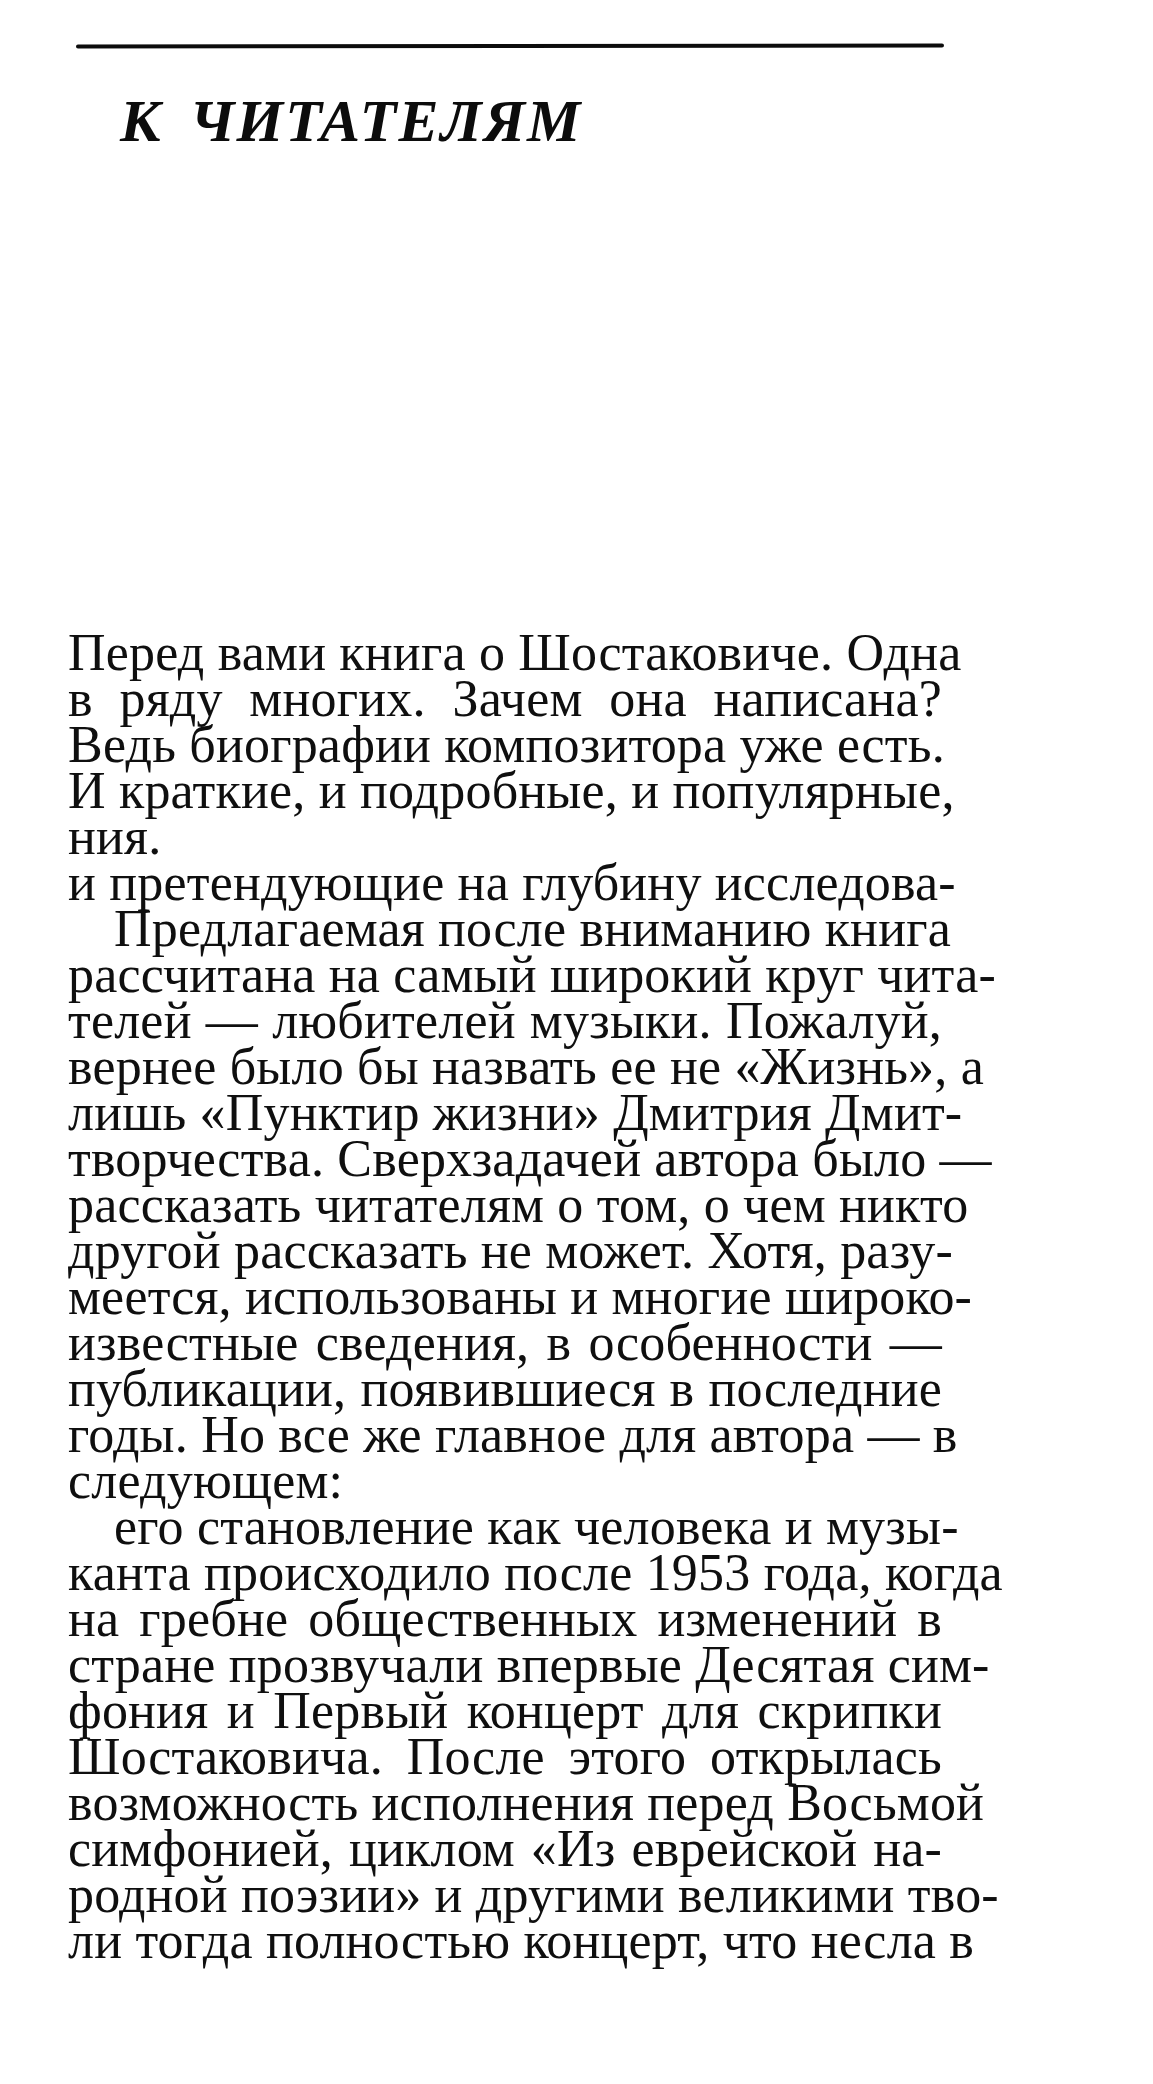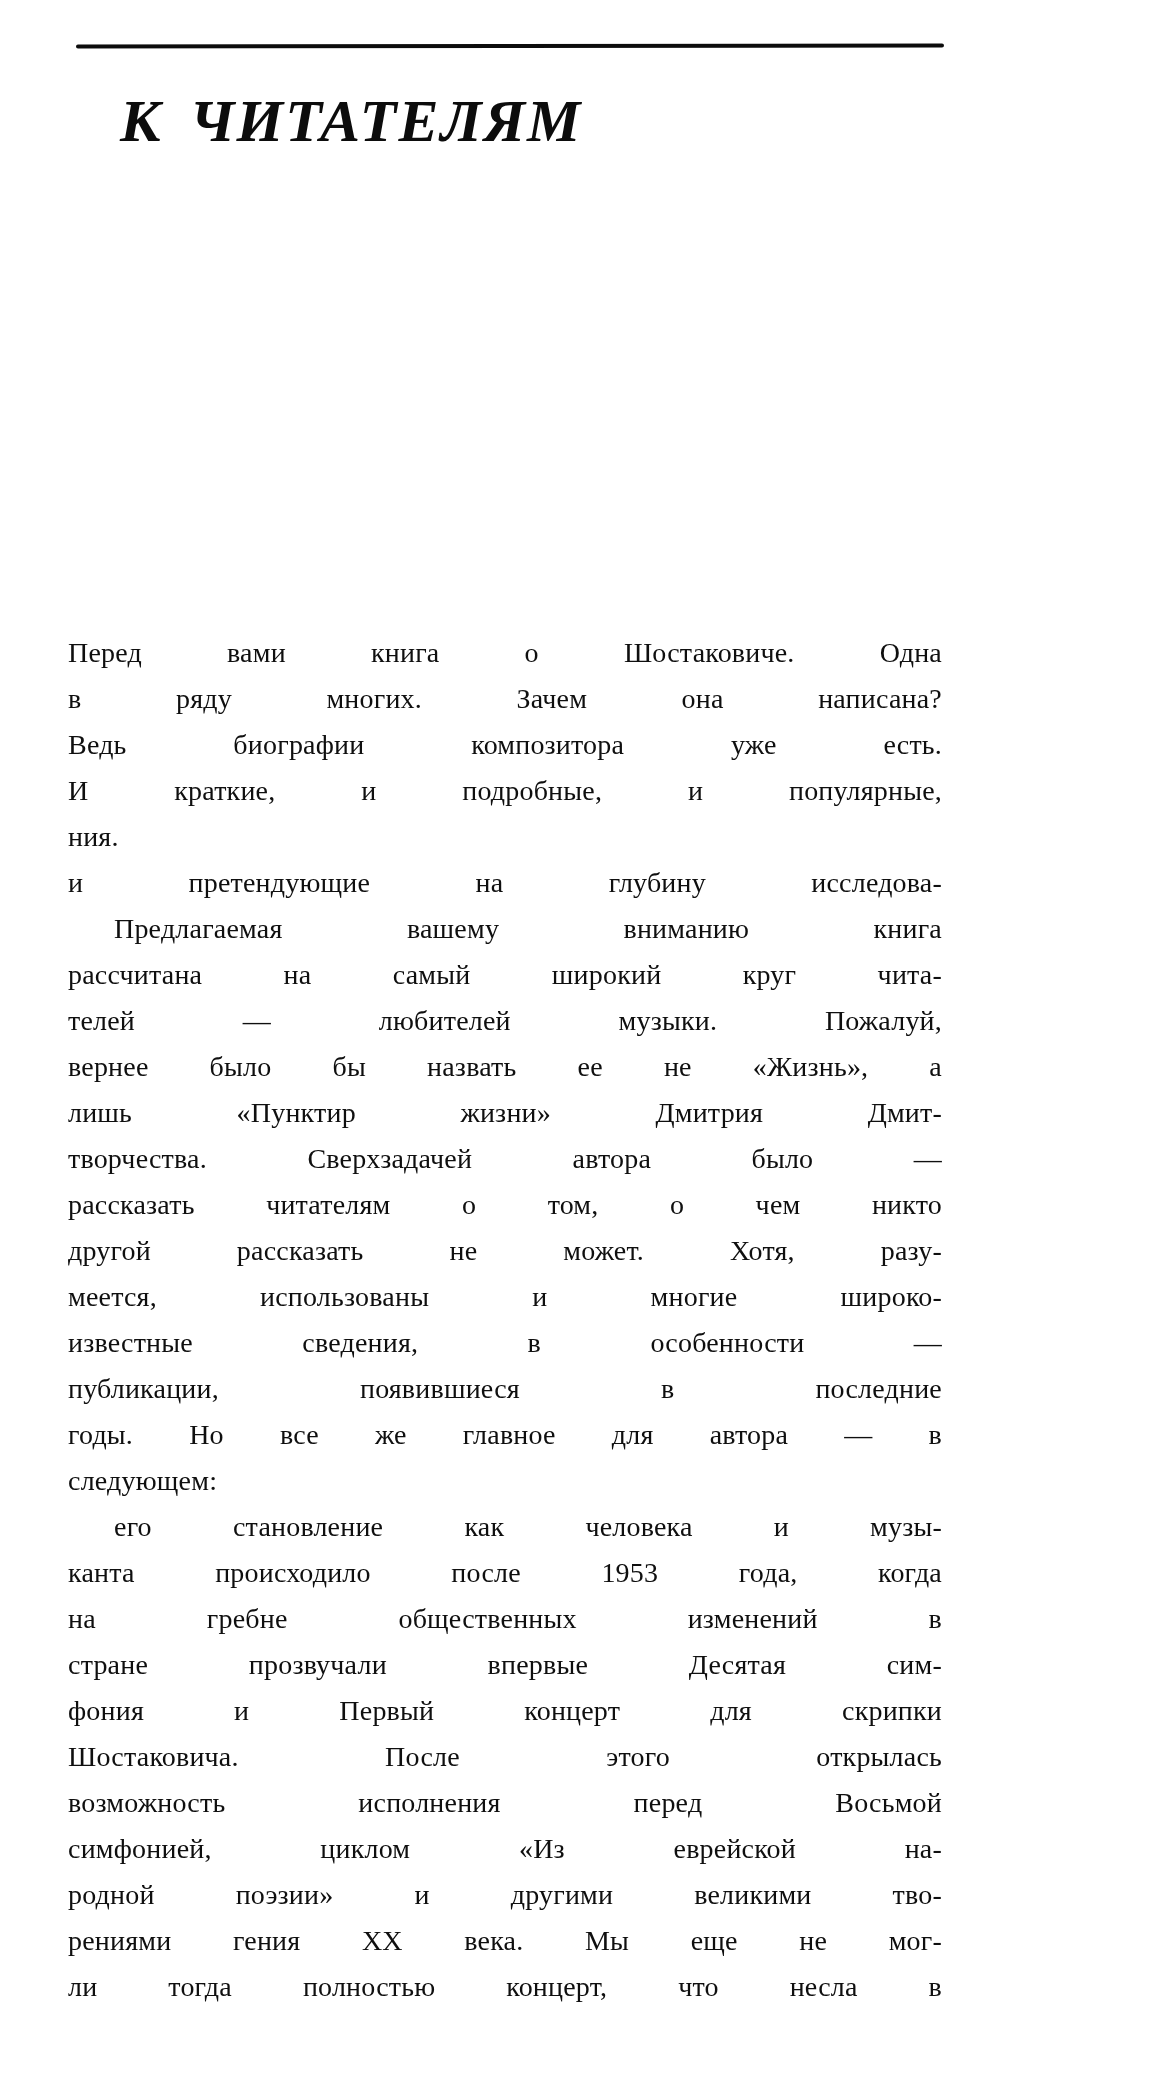--- a/index.html
+++ b/index.html
@@ -39,21 +39,21 @@
     letter-spacing: 2px;
     word-spacing: 10px;
     color: #0c0c0c;
     white-space: nowrap;
   }
   .body-text {
     position: absolute;
     left: 68px;
     top: 630px;
     width: 874px;
-    font-size: 28px;
+    font-size: 52px;
     line-height: 46px;
     letter-spacing: 0.2px;
     color: #0f0f0f;
   }
   .line {
     height: 46px;
     white-space: nowrap;
     text-align: justify;
     text-align-last: justify;
     -moz-text-align-last: justify;
@@ -72,21 +72,21 @@
 <div class="page">
   <div class="rule"></div>
   <h1 class="heading">К ЧИТАТЕЛЯМ</h1>
   <div class="body-text" id="body-text">
       <div class="line">Перед вами книга о Шостаковиче. Одна</div>
       <div class="line">в ряду многих. Зачем она написана?</div>
       <div class="line">Ведь биографии композитора уже есть.</div>
       <div class="line">И краткие, и подробные, и популярные,</div>
       <div class="line para-end">ния.</div>
       <div class="line">и претендующие на глубину исследова-</div>
-      <div class="line indent">Предлагаемая вашему вниманию книга</div>
+      <div class="line indent">Предлагаемая после вниманию книга</div>
       <div class="line">рассчитана на самый широкий круг чита-</div>
       <div class="line">телей — любителей музыки. Пожалуй,</div>
       <div class="line">вернее было бы назвать ее не «Жизнь», а</div>
       <div class="line">лишь «Пунктир жизни» Дмитрия Дмит-</div>
       <div class="line">творчества. Сверхзадачей автора было —</div>
       <div class="line">рассказать читателям о том, о чем никто</div>
       <div class="line">другой рассказать не может. Хотя, разу-</div>
       <div class="line">меется, использованы и многие широко-</div>
       <div class="line">известные сведения, в особенности —</div>
       <div class="line">публикации, появившиеся в последние</div>
@@ -94,16 +94,15 @@
       <div class="line para-end">следующем:</div>
       <div class="line indent">его становление как человека и музы-</div>
       <div class="line">канта происходило после 1953 года, когда</div>
       <div class="line">на гребне общественных изменений в</div>
       <div class="line">стране прозвучали впервые Десятая сим-</div>
       <div class="line">фония и Первый концерт для скрипки</div>
       <div class="line">Шостаковича. После этого открылась</div>
       <div class="line">возможность исполнения перед Восьмой</div>
       <div class="line">симфонией, циклом «Из еврейской на-</div>
       <div class="line">родной поэзии» и другими великими тво-</div>
-      <div class="line">рениями гения XX века. Мы еще не мог-</div>
       <div class="line">ли тогда полностью концерт, что несла в</div>
     </div>
 </div>
 
 </body></html>

